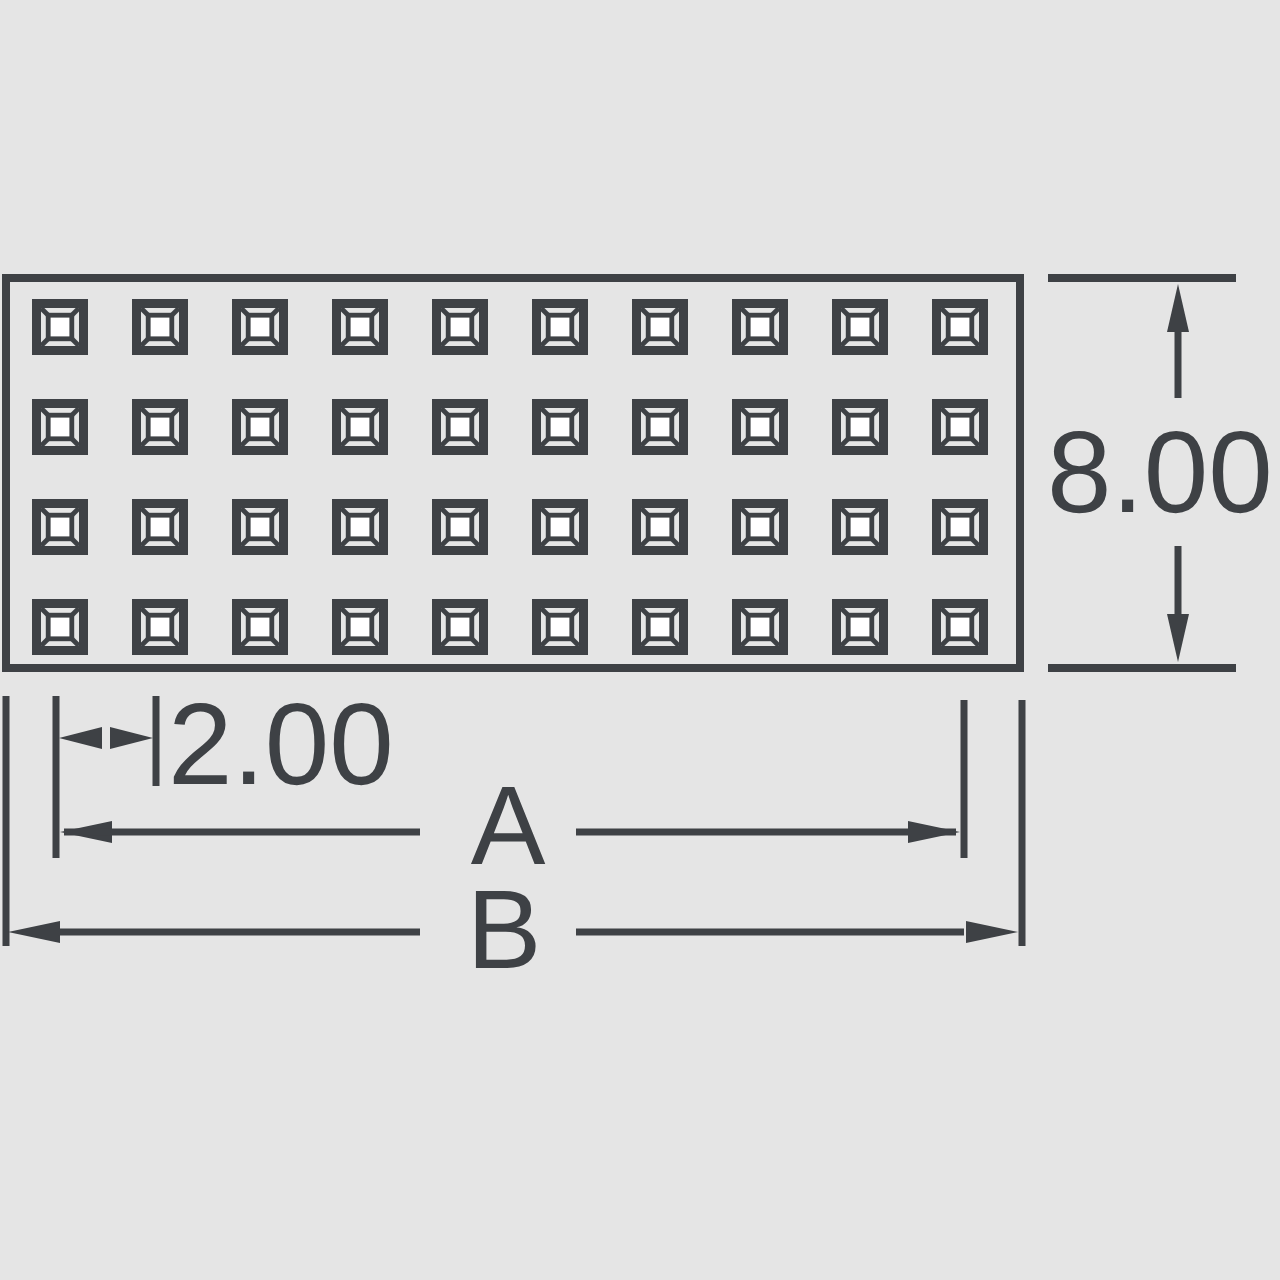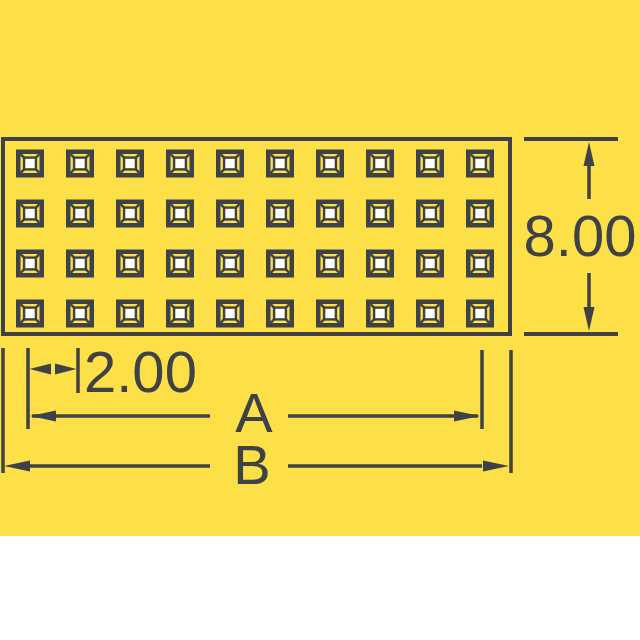--- a/index.html
+++ b/index.html
@@ -7,22 +7,22 @@
     padding: 0;
     background: #ffffff;
     width: 640px;
     height: 640px;
     overflow: hidden;
     font-family: "Liberation Sans", sans-serif;
   }
   .stage {
     position: relative;
     width: 640px;
-    height: 536px;
-    background: #fde047;
+    height: 640px;
+    background: #e5e5e5;
   }
   svg { display: block; }
   .ink-stroke {
     stroke: var(--ink, #3e4145);
     fill: none;
   }
   .ink-fill {
     fill: var(--ink, #3e4145);
     stroke: none;
   }

